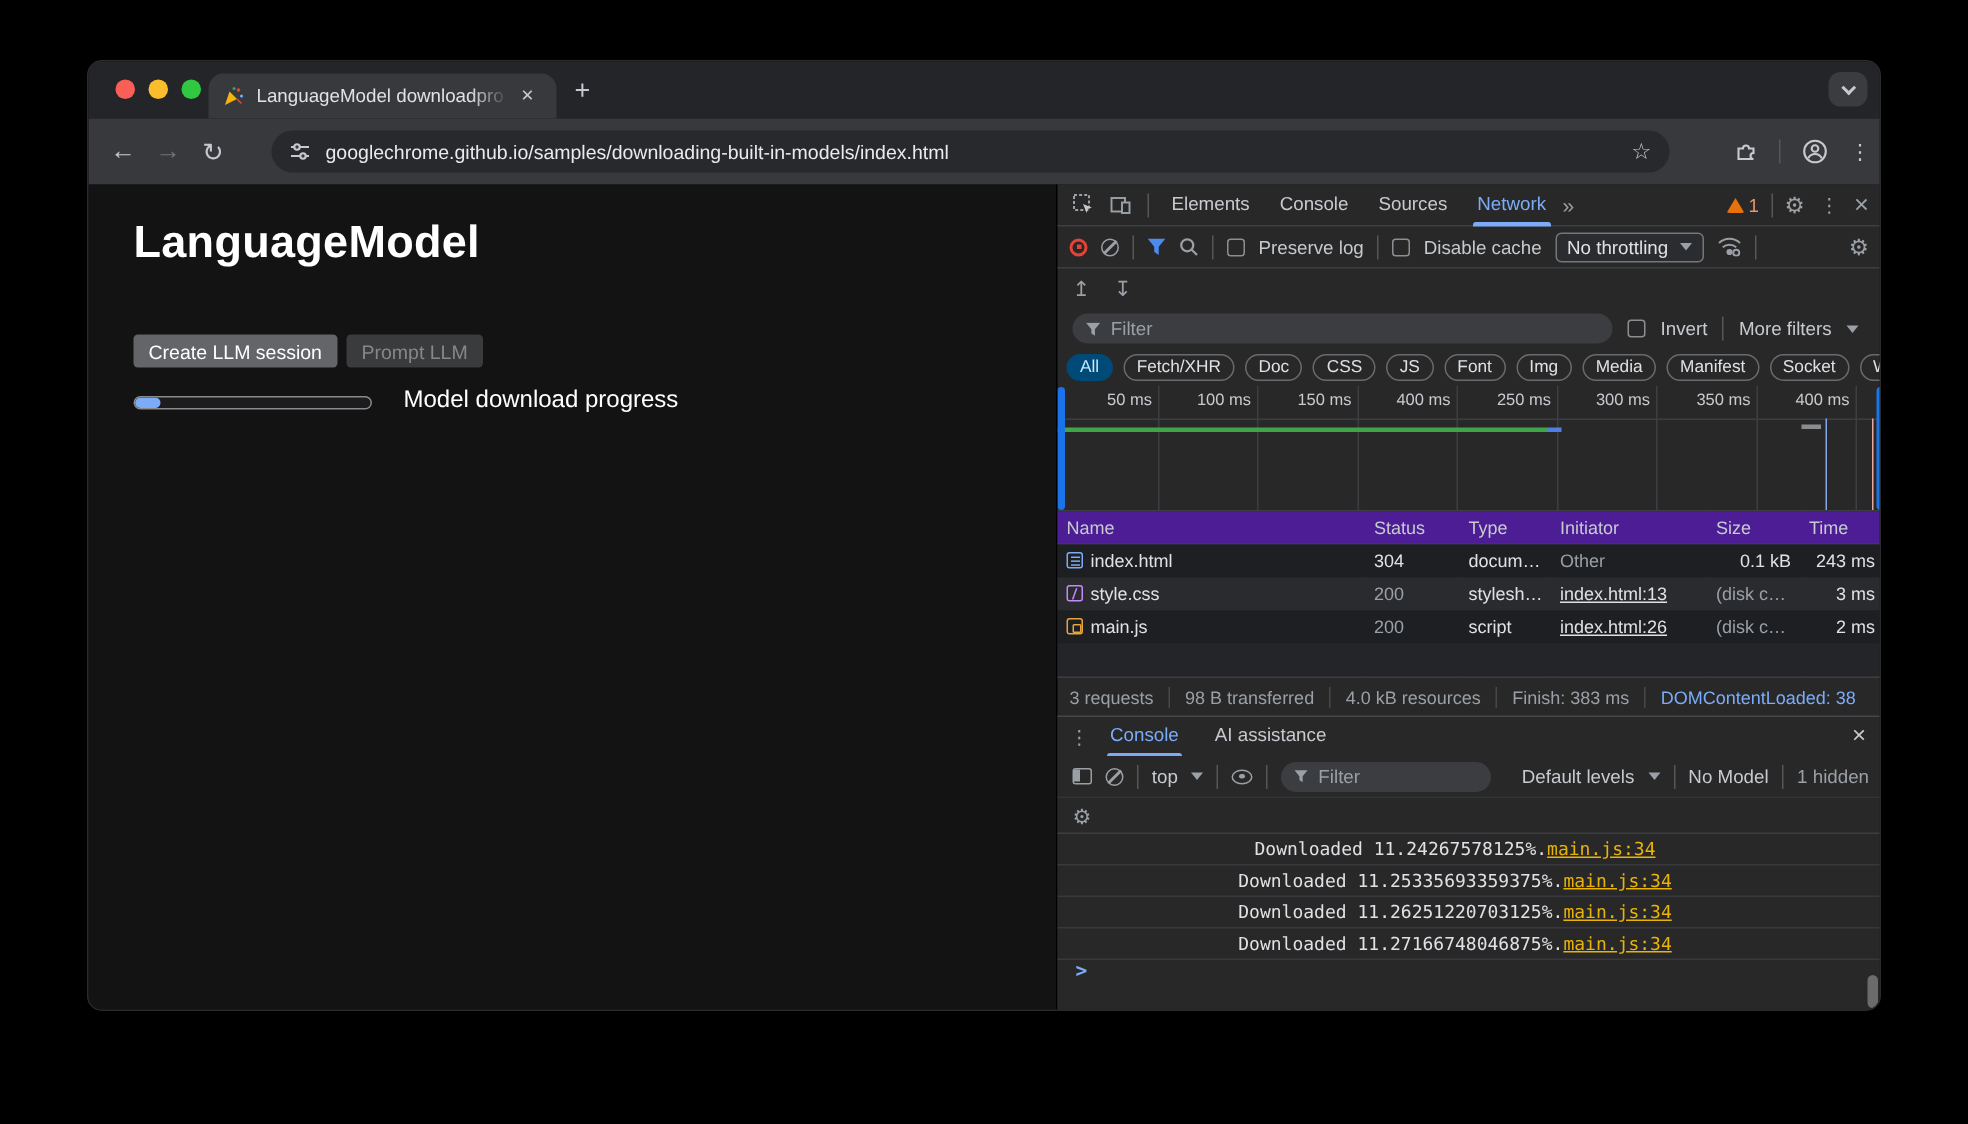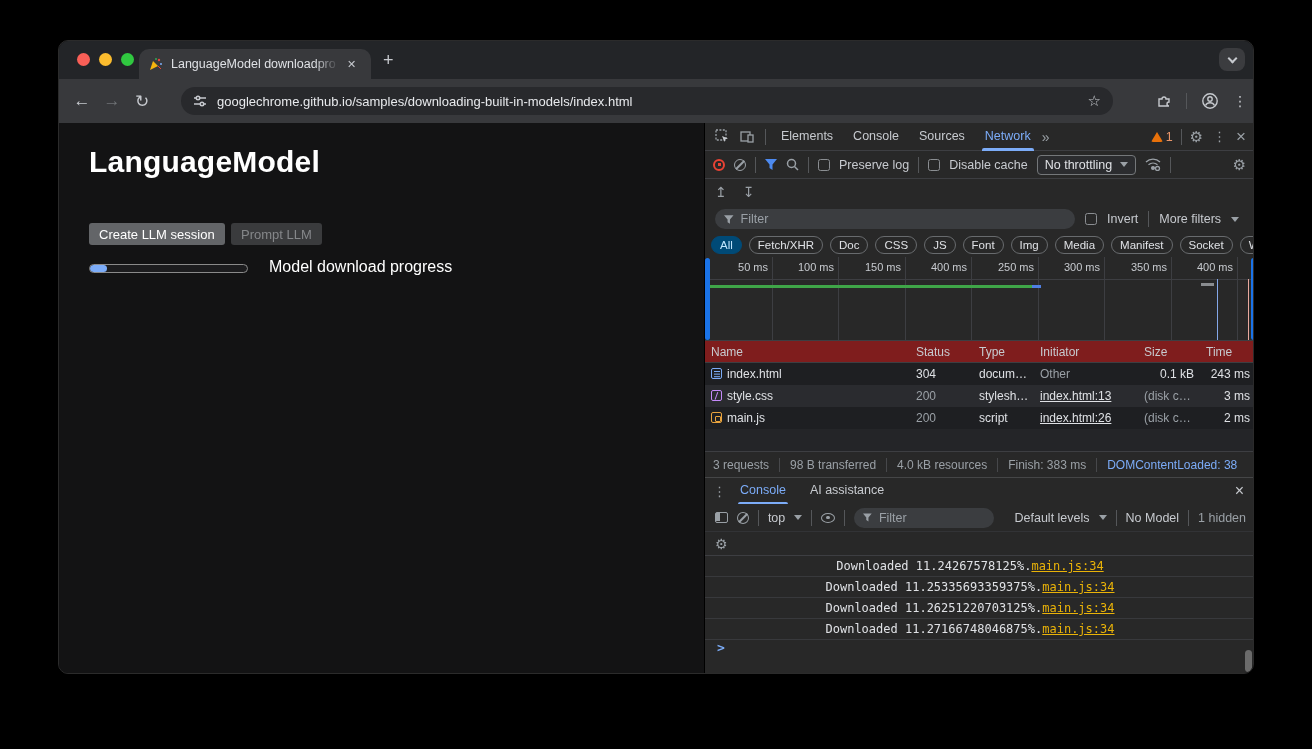--- a/index.html
+++ b/index.html
@@ -80,21 +80,21 @@
   .greenbar { position:absolute; left:0; top:28px; height:3px; width:327px; background:#3fa548; }
   .bluetip { position:absolute; left:327px; top:28px; height:3px; width:9px; background:#4f7fe3; }
   .graydash { position:absolute; left:496px; top:26px; width:13px; height:3px; background:#8a8d90; }
   .dclline { position:absolute; left:512px; top:22px; width:1px; height:62px; background:#84a7e8; }
   .loadline { position:absolute; left:543px; top:22px; width:1px; height:62px; background:#e8a89e; }
   .handle { position:absolute; top:1px; width:5px; height:82px; background:#1a73e8; border-radius:3px; }
 
   
   .nettable { position:absolute; left:0; top:218px; width:551px; height:110px; }
   .colline { position:absolute; top:0; width:1px; height:110px; background:#3d3e42; }
-  .thead { position:absolute; left:0; top:0; width:551px; height:22px; background:#7f1d1d; border-bottom:1px solid #3d3e42; }
+  .thead { position:absolute; left:0; top:0; width:551px; height:22px; background:#4c1d95; border-bottom:1px solid #3d3e42; }
   .th { position:absolute; top:0; height:22px; line-height:22px; color:#c7cacf; font-size:12px; padding-left:6px; }
   .nrow { position:absolute; left:0; width:551px; height:22px; }
   .nrow.odd { background:#1e1f22; }
   .nrow.even { background:#2a2b2f; }
   .td { position:absolute; top:0; height:22px; line-height:22px; font-size:12px; color:#dfe1e5; padding:0 6px; white-space:nowrap; overflow:hidden; }
   .td.dim { color:#9aa0a6; }
   .td.right { text-align:right; }
   .td.link { text-decoration:underline; }
   .fico { display:inline-block; width:11px; height:11px; border-radius:2px; margin-right:5px; vertical-align:-1px; position:relative; }
   .fico.doc { border:1px solid #7cacf8; }

